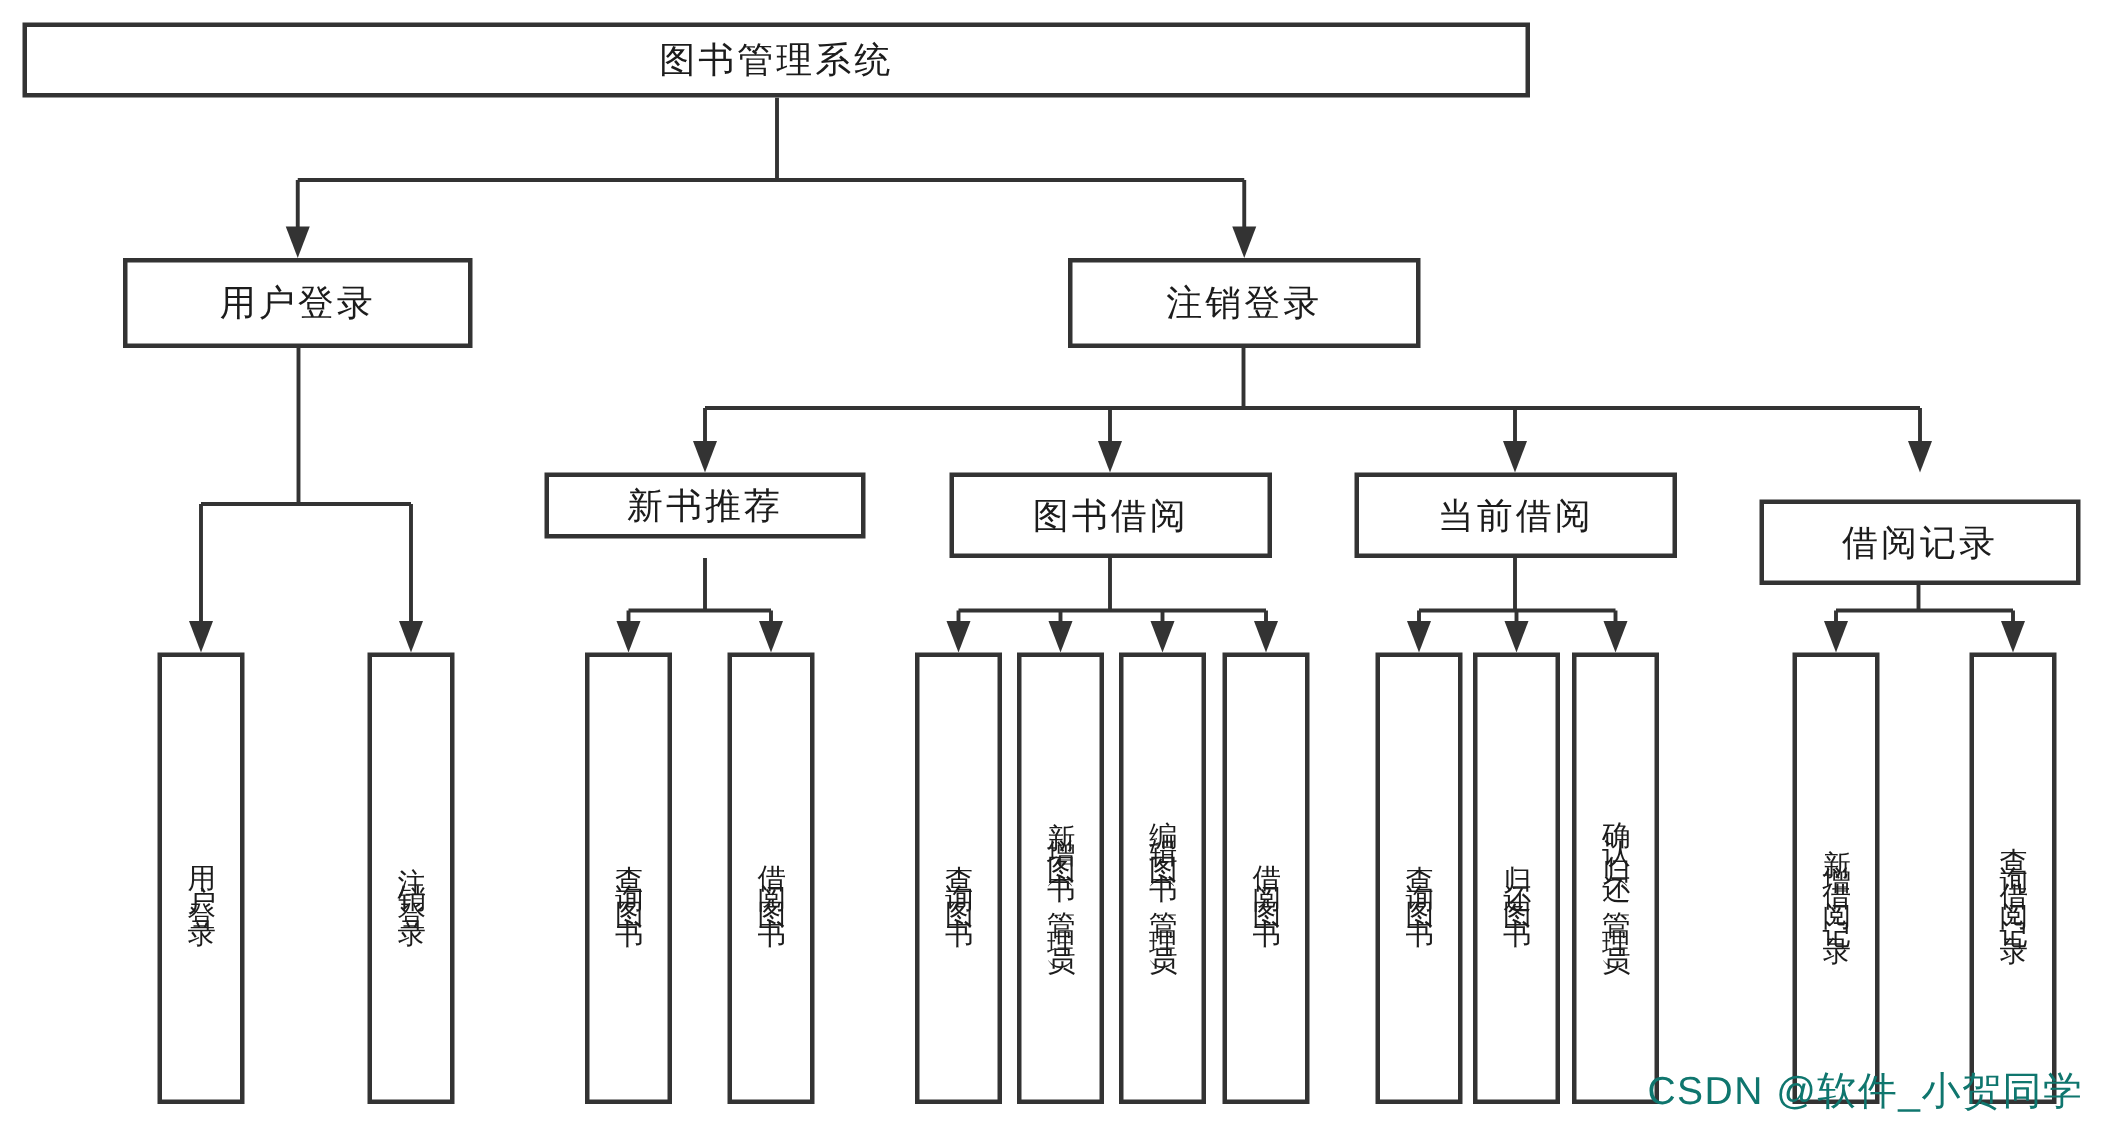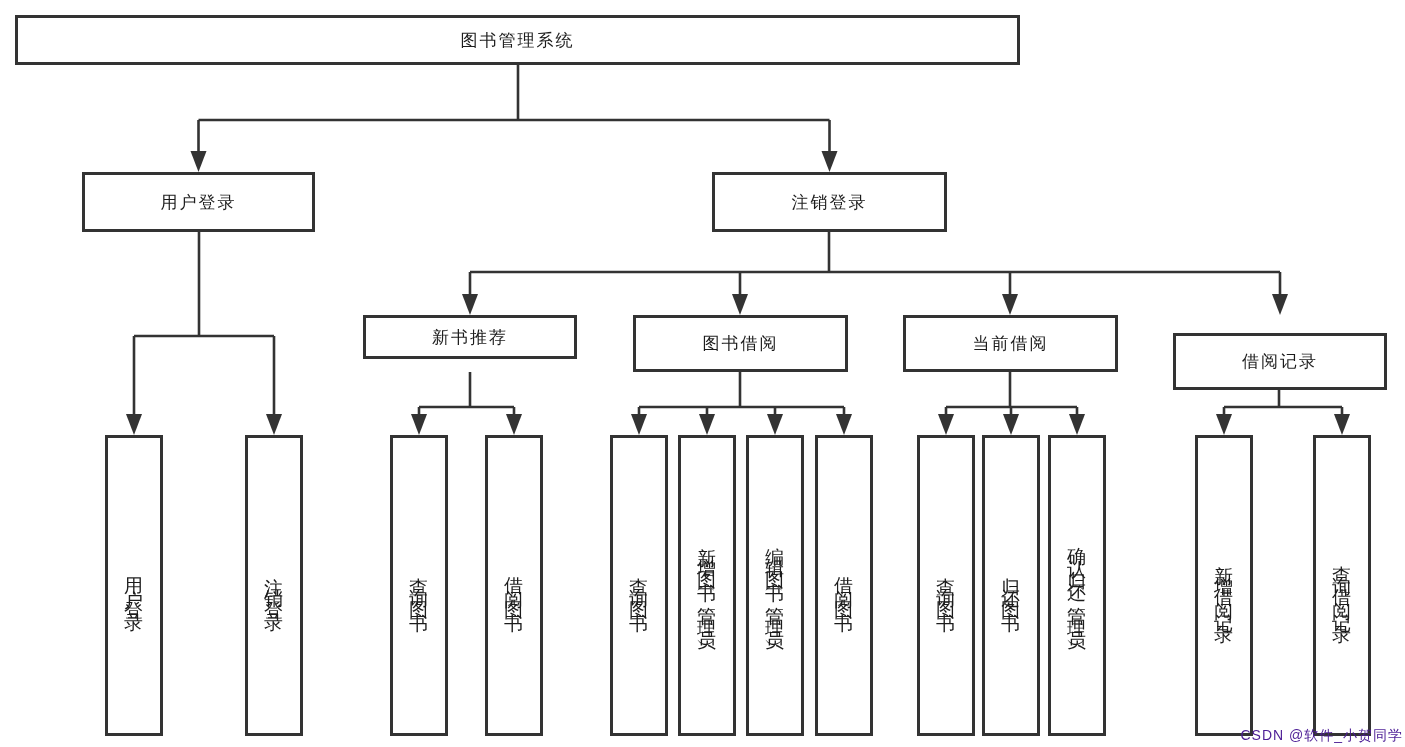--- a/index.html
+++ b/index.html
@@ -18,21 +18,21 @@
     pointer-events: none;
   }
   .node {
     position: absolute;
     box-sizing: border-box;
     border: 3px solid #333333;
     background: #ffffff;
     display: flex;
     align-items: center;
     justify-content: center;
-    font-size: 17px;
+    font-size: 24px;
     letter-spacing: 2px;
     color: #1c1c1c;
     z-index: 2;
   }
   .leaf {
     position: absolute;
     box-sizing: border-box;
     top: 435px;
     width: 58px;
     height: 301px;
@@ -47,25 +47,25 @@
     writing-mode: vertical-rl;
     text-orientation: mixed;
     font-size: 19px;
     letter-spacing: 12px;
     line-height: 1;
     color: #1c1c1c;
     white-space: nowrap;
   }
   #watermark {
     position: absolute;
-    right: 2px;
+    right: 16px;
     bottom: 2px;
-    font-size: 14px;
+    font-size: 26px;
     letter-spacing: 1px;
-    color: #4c1d95;
+    color: #0f766e;
     z-index: 3;
   }
 </style>
 </head>
 <body>
 
 <div id="canvas">
 
   <svg id="connectors" viewBox="0 0 1405 747" xmlns="http://www.w3.org/2000/svg">
       <line x1="518" y1="65" x2="518" y2="120" stroke="#333333" stroke-width="2.6"></line>

